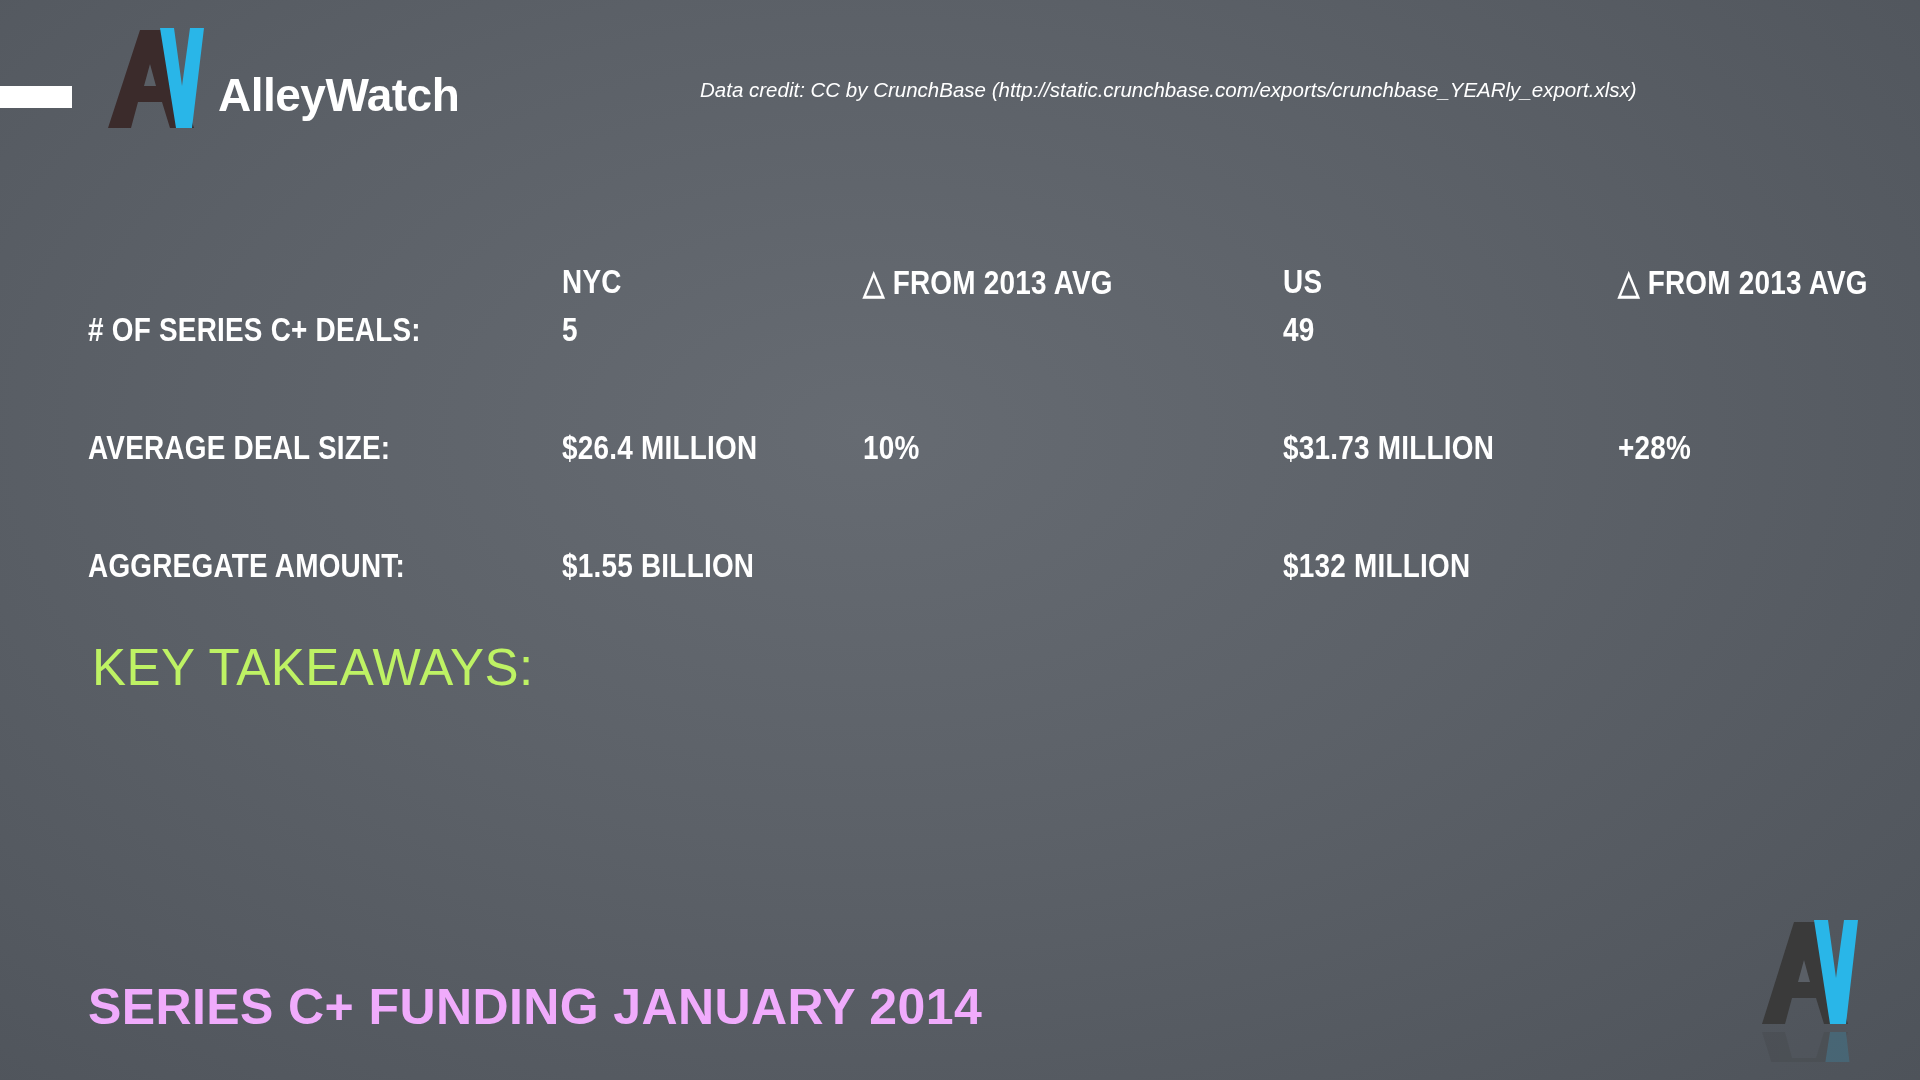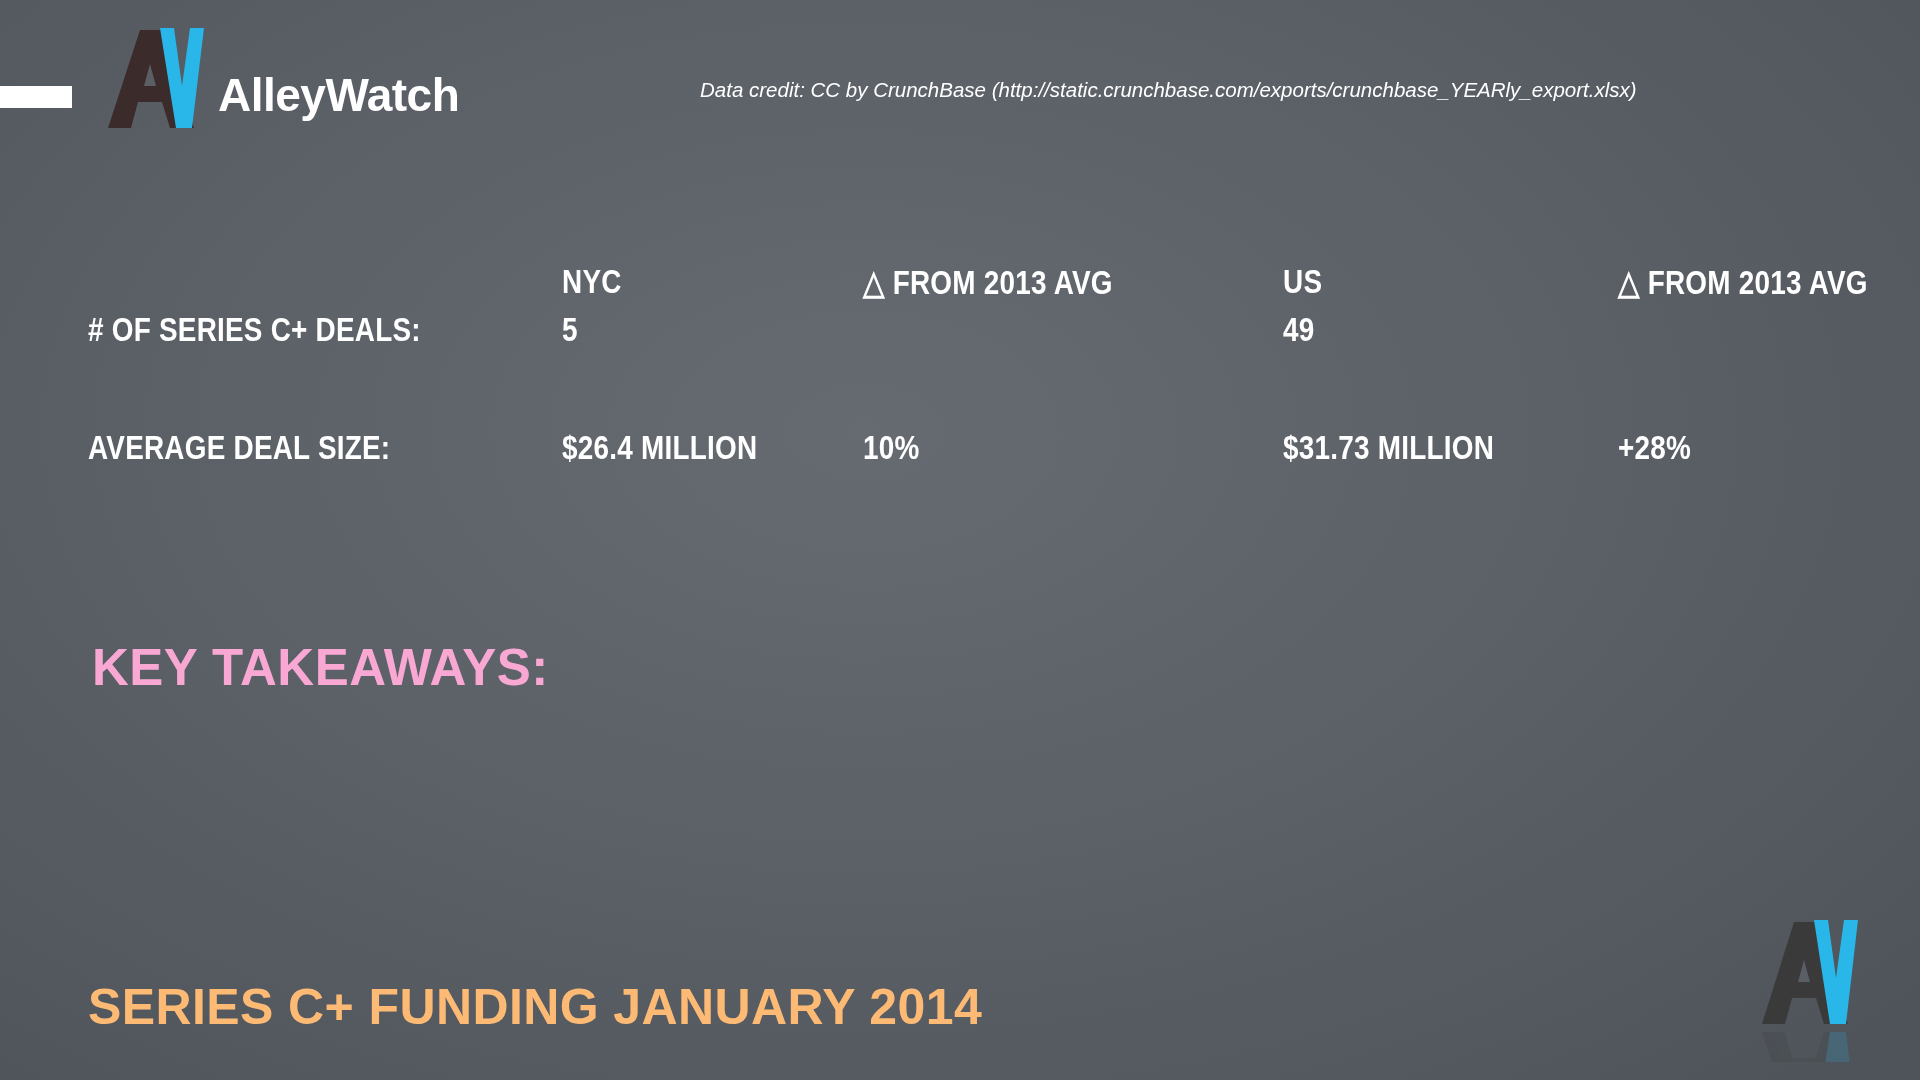--- a/index.html
+++ b/index.html
@@ -106,43 +106,43 @@
   .hdr-nycd { left: 775px;  top: 0; }
   .hdr-us   { left: 1195px; top: 0; }
   .hdr-usd  { left: 1530px; top: 0; }
 
   
   .key-title {
     position: absolute;
     left: 92px;
     top: 638px;
     font-size: 51px;
-    font-weight: bold;
-    color: #f9a8d4;
+    font-weight: normal;
+    color: #bef264;
     letter-spacing: 0.5px;
   }
   .key-text {
     position: absolute;
     left: 96px;
     top: 798px;
     font-size: 27px;
     font-weight: bold;
     color: #ffffff;
     font-family: "Liberation Serif", serif;
     letter-spacing: 0.2px;
   }
 
   
   .footer-title {
     position: absolute;
     left: 88px;
     top: 978px;
     font-size: 50px;
     font-weight: bold;
-    color: #fdba74;
+    color: #f0abfc;
     letter-spacing: 0.4px;
   }
   .logo-bottom {
     position: absolute;
     right: 36px;
     bottom: 18px;
     width: 140px;
     height: 150px;
   }
 
@@ -187,20 +187,27 @@
     </div>
 
     <div class="row" style="height:114px">
       <div class="cell c-label" style="top:14px">AVERAGE DEAL SIZE:</div>
       <div class="cell c-nyc" style="top:14px">$26.4 MILLION</div>
       <div class="cell c-nycd" style="top:14px">10%</div>
       <div class="cell c-us" style="top:14px">$31.73 MILLION</div>
       <div class="cell c-usd" style="top:14px">+28%</div>
     </div>
 
+    <div class="row" style="height:110px">
+      <div class="cell c-label" style="top:18px">AGGREGATE AMOUNT:</div>
+      <div class="cell c-nyc" style="top:18px">$1.55 BILLION</div>
+      <div class="cell c-nycd" style="top:18px"></div>
+      <div class="cell c-us" style="top:18px">$132 MILLION</div>
+      <div class="cell c-usd" style="top:18px"></div>
+    </div>
 
   </div>
 
   <div class="key-title">KEY TAKEAWAYS:</div>
 
   <div class="footer-title">SERIES C+ FUNDING JANUARY 2014</div>
 
   <div class="logo-bottom">
     <svg class="awmark" viewBox="0 0 120 150" width="140" height="150" xmlns="http://www.w3.org/2000/svg">
       <path d="M8 112 L40 10 L62 10 L94 112 L70 112 L62 86 L38 86 L31 112 Z" fill="#3a3a3a"></path>

